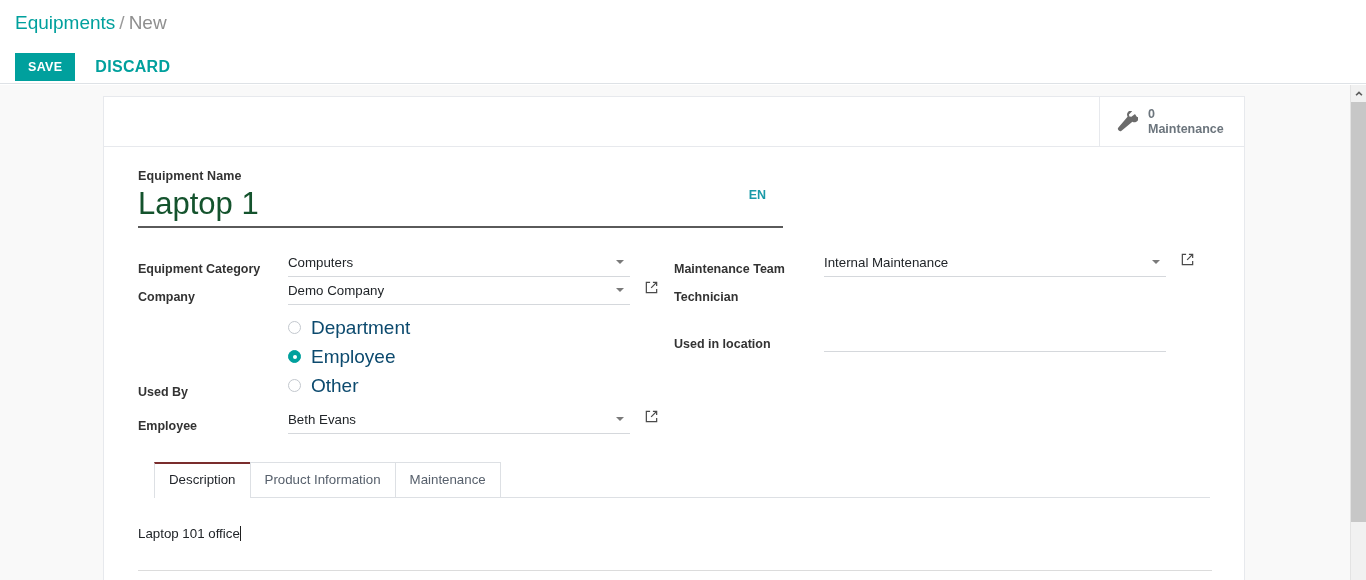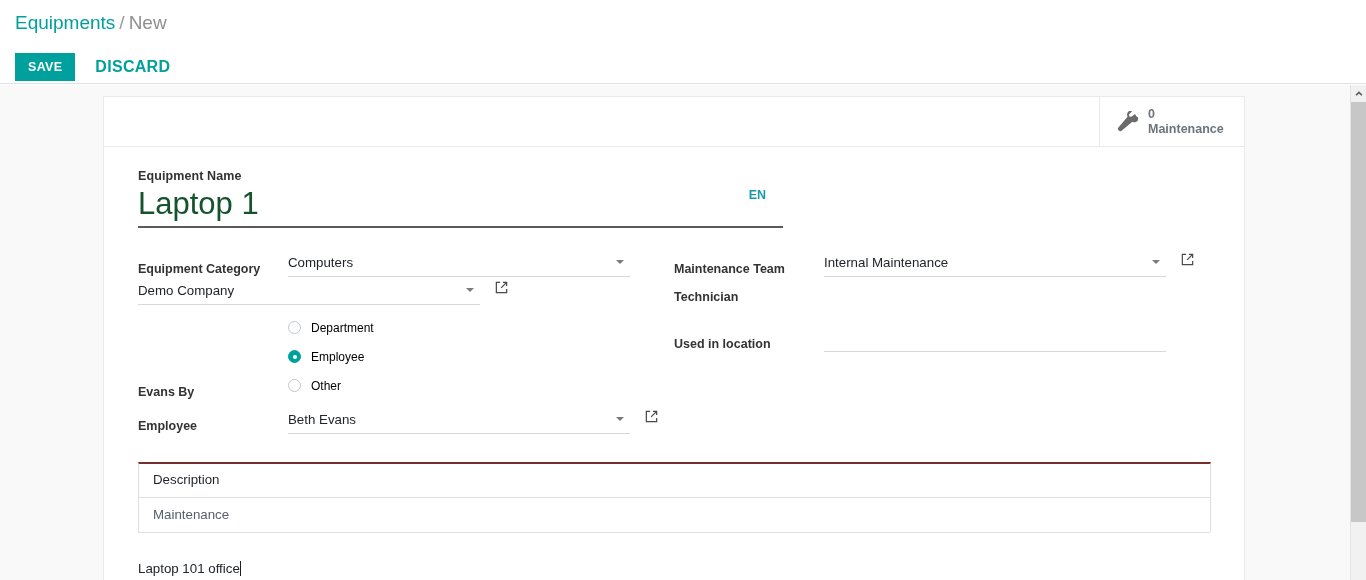--- a/index.html
+++ b/index.html
@@ -244,35 +244,34 @@
   }
   .radio-dot.checked::after {
     content: "";
     position: absolute;
     left: 3.5px; top: 3.5px;
     width: 4px; height: 4px;
     border-radius: 50%;
     background: #ffffff;
   }
   .radio-text {
-    font-size: 12px;
-    color: #000000;
+    font-size: 19px;
+    color: #0c4a6e;
     line-height: 18px;
   }
 
   .employee-row { margin-top: 6px; }
 
   
   .notebook { margin-top: 28px; }
   .tabs {
     display: flex;
     border-bottom: 1px solid #dde0e4;
-    margin-left: 0px;
-    position: relative;
-    flex-direction: column;
+    margin-left: 16px;
+    position: relative;
   }
   .tab {
     font-size: 13.3px;
     line-height: 18px;
     padding: 8px 14px 8px 14px;
     color: #57606c;
     border: 1px solid #dde0e4;
     border-bottom: none;
     background: #ffffff;
     margin-right: -1px;
@@ -389,37 +388,38 @@
             <div class="f-label">Equipment Category</div>
             <div class="f-value">
               <div class="f-input-wrap">
                 <input class="f-input" type="text" value="Computers" style="">
                 <span class="caret"></span>
               </div>
             </div>
           </div>
 
           <div class="field-row">
+            <div class="f-label">Company</div>
             <div class="f-value">
               <div class="f-input-wrap">
                 <input class="f-input" type="text" value="Demo Company" style="">
                 <span class="caret"></span>
               </div>
               <span class="ext-link">
                 <svg viewBox="0 0 16 16" width="15" height="15" fill="none" stroke="currentColor" stroke-width="1.3">
                   <path d="M6.5 2.5H2.5v11h11v-4"></path>
                   <path d="M9.5 2.5h4v4"></path>
                   <path d="M13.2 2.8L7.6 8.4"></path>
                 </svg>
               </span>
             </div>
           </div>
 
           <div class="field-row">
-            <div class="f-label">Evans By</div>
+            <div class="f-label">Used By</div>
             <div class="f-value">
               <div class="radio-list">
 
                 <div class="radio-item">
                   <span class="radio-dot"></span>
                   <span class="radio-text">Department</span>
                 </div>
 
                 <div class="radio-item">
                   <span class="radio-dot checked"></span>
@@ -485,20 +485,21 @@
               </div>
             </div>
           </div>
 
         </div>
       </div>
 
       <div class="notebook">
         <div class="tabs">
           <div class="tab active">Description</div>
+          <div class="tab">Product Information</div>
           <div class="tab">Maintenance</div>
         </div>
         <div class="tab-panel">
           <span class="desc-text">Laptop 101 office</span><span class="caretbar"></span>
           <div class="desc-divider"></div>
         </div>
       </div>
 
     </div>
   </div>

